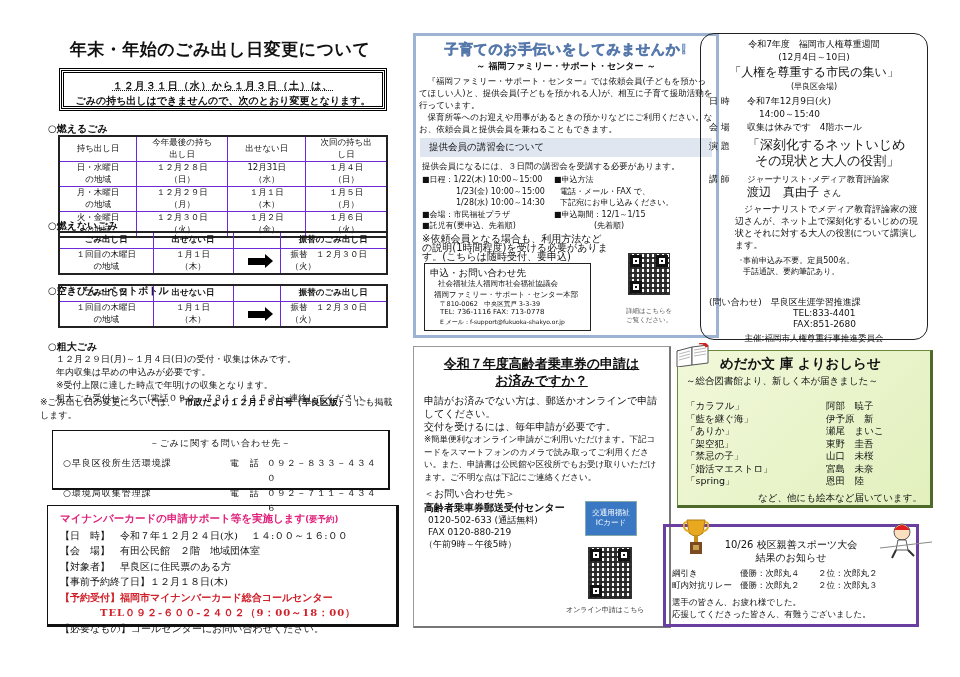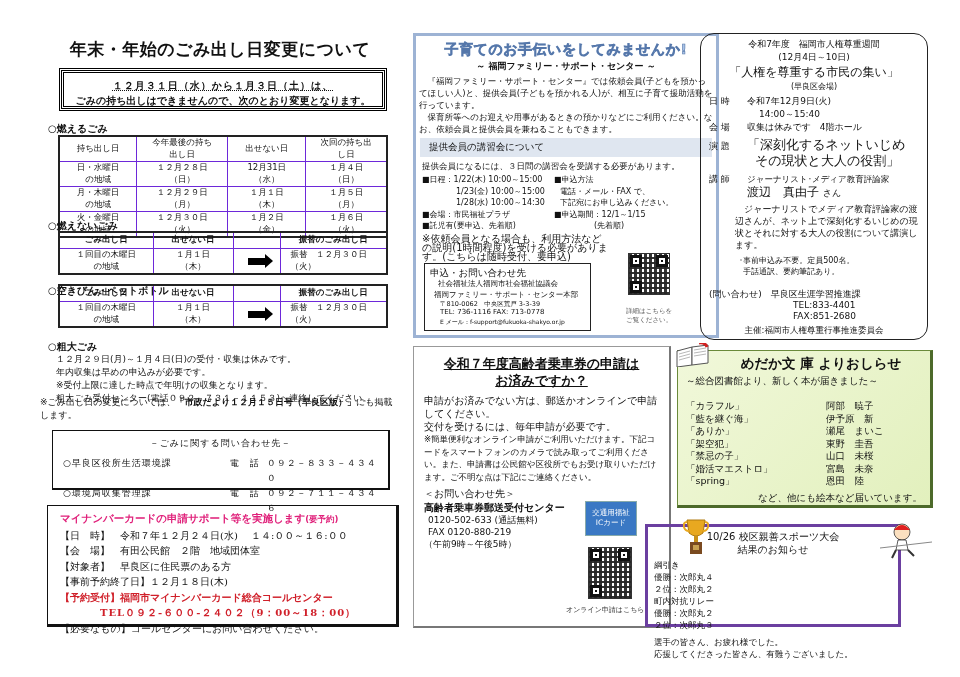--- a/index.html
+++ b/index.html
@@ -60,32 +60,32 @@
   
   .rights { left: 700px; top: 33px; width: 228px; height: 307px; border: 1.5px solid #222; border-radius: 14px; font-size: 9px; padding: 4px 8px; }
   .rights .c { text-align: center; }
   .rights .big { font-size: 12px; }
   .rights .row { display: flex; line-height: 13px; }
   .rights .lab { width: 38px; flex-shrink: 0; }
   .rights .topic { font-size: 13px; line-height: 16px; }
 
   
   .lib { left: 677px; top: 350px; width: 256px; height: 158px; background: linear-gradient(135deg, #f1f8da, #e2f0bd); border: 1px solid #6a8a3a; border-right: 3px solid #4d6a2a; border-bottom: 3px solid #4d6a2a; font-size: 9.5px; padding: 4px 8px; }
-  .lib-title { font-size: 13.5px; font-weight: bold; padding-left: 34px; text-align: center; }
+  .lib-title { font-size: 13.5px; font-weight: bold; padding-left: 34px; }
   .lib-sub { font-size: 9.5px; margin-top: 2px; }
   .lib-list { margin-top: 12px; }
   .lib-list .r { display: flex; line-height: 12.5px; }
   .lib-list .bt { width: 140px; }
   .lib-foot { text-align: right; margin-top: 4px; }
   .book-icon { left: 675px; top: 343px; width: 36px; height: 24px; }
 
   
-  .sports { left: 645px; top: 524px; width: 256px; height: 103px; border: 3px solid #6b3fa0; font-size: 8.5px; padding: 4px 6px; }
+  .sports { left: 663px; top: 524px; width: 256px; height: 103px; border: 3px solid #6b3fa0; font-size: 8.5px; padding: 12px 6px; }
   .sports .c { text-align: center; font-size: 10px; line-height: 12.5px; }
-  .sports .rw { display: flex; line-height: 12px; flex-direction: column; }
+  .sports .rw { display: flex; line-height: 12px; }
   .sports .rw .k { width: 68px; }
   .trophy { left: 683px; top: 517px; width: 26px; height: 38px; }
   .runner { left: 880px; top: 520px; width: 52px; height: 40px; }
 </style>
 </head>
 <body>
 
 <div class="abs title-main">年末・年始のごみ出し日変更について</div>
 
 <div class="abs notice-box">
@@ -298,21 +298,21 @@
     <div>
       <div style="font-size:8.5px">ジャーナリスト･メディア教育評論家</div>
       <div style="font-size:12px"><span>渡辺　真由子</span> <span style="font-size:9px">さん</span></div>
     </div>
   </div>
   <div style="padding-left:26px;text-indent:1em;line-height:12px;margin-top:3px">ジャーナリストでメディア教育評論家の渡辺さんが、ネット上で深刻化するいじめの現状とそれに対する大人の役割について講演します。</div>
   <div style="padding-left:30px;font-size:8px;line-height:11px;margin-top:4px">
     <div>･事前申込み不要。定員500名。</div>
     <div style="padding-left:4px">手話通訳、要約筆記あり。</div>
   </div>
-  <div style="margin-top:12px;line-height:11px">
+  <div style="margin-top:20px;line-height:11px">
     <div><span>(問い合わせ)</span>　<span>早良区生涯学習推進課</span></div>
     <div style="padding-left:84px">TEL:833-4401</div>
     <div style="padding-left:84px">FAX:851-2680</div>
   </div>
   <div class="c" style="font-size:8.5px;margin-top:3px">主催:福岡市人権尊重行事推進委員会</div>
 </div>
 
 <div class="abs lib">
   <div class="lib-title">めだか文 庫 よりおしらせ</div>
   <div class="lib-sub">～総合図書館より、新しく本が届きました～</div>

